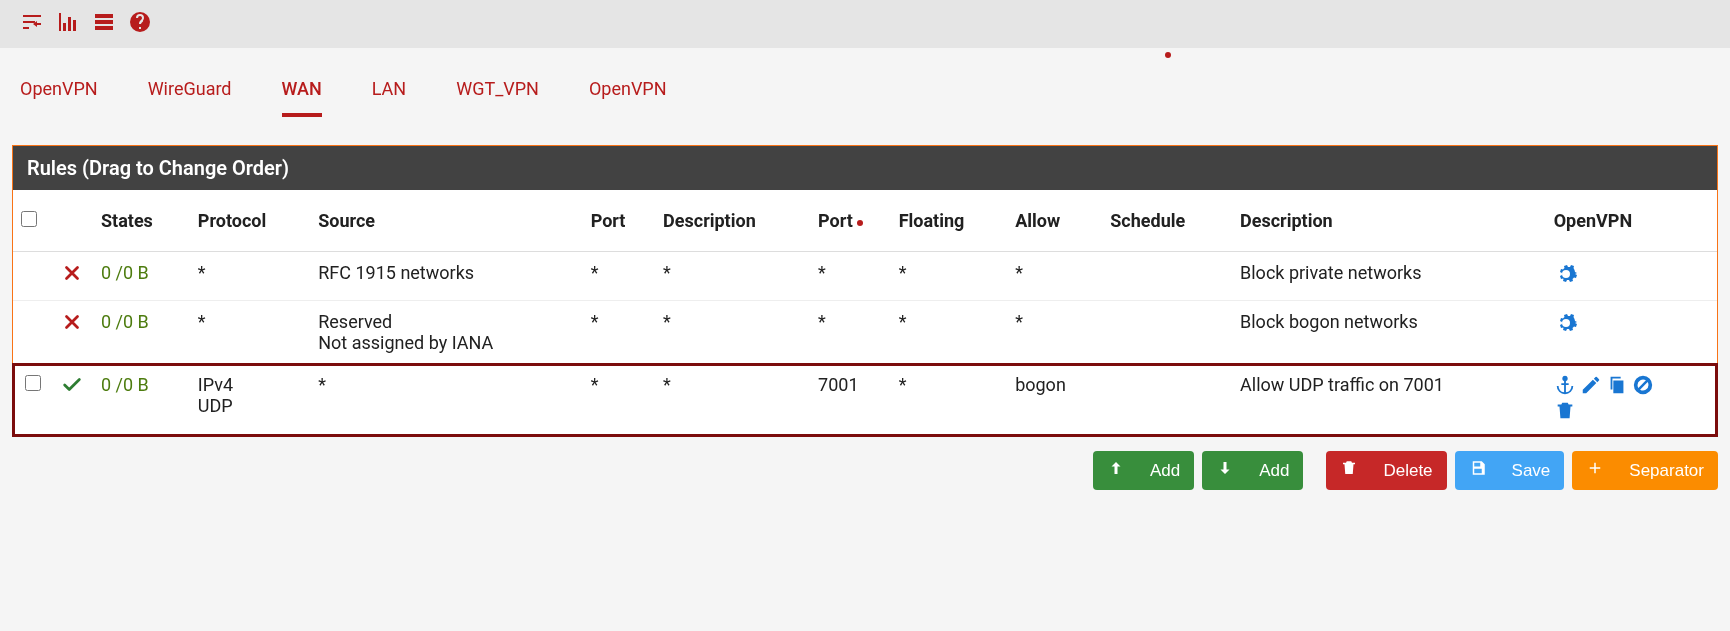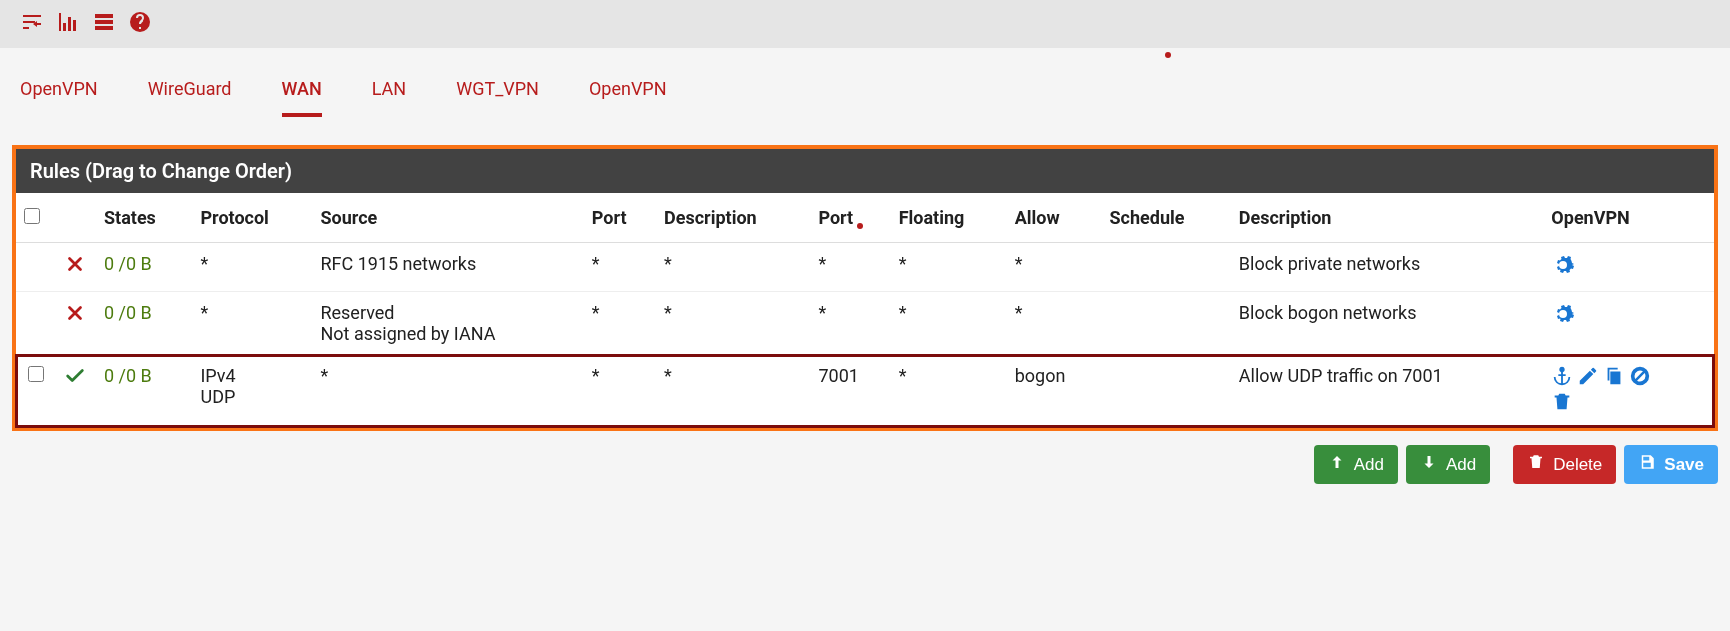--- a/index.html
+++ b/index.html
@@ -50,35 +50,35 @@
   .tabs .dot {
     position: absolute;
     top: 4px;
     left: 1165px;
     width: 6px; height: 6px;
     background: #b71c1c;
     border-radius: 50%;
   }
 
   
-  .panel { margin: 28px 12px 0 12px; border: 4px solid #f97316; background: #fff; }
+  .panel { margin: 28px 12px 0 12px; border: 1px solid #f97316; background: #fff; }
   .panel-title {
     background: #424242;
     color: #fff;
     font-size: 20px;
     font-weight: 600;
     padding: 10px 14px;
   }
 
   table.rules { width: 100%; border-collapse: collapse; }
   table.rules th {
     text-align: left;
     font-weight: 700;
     font-size: 18px;
-    padding: 14px 8px;
+    padding: 20px 8px;
     border-bottom: 1px solid #ddd;
     vertical-align: top;
   }
   table.rules td {
     padding: 10px 8px;
     font-size: 18px;
     vertical-align: top;
     border-top: 1px solid #eee;
   }
   .col-chk { width: 40px; text-align: center; }
@@ -115,32 +115,32 @@
   
   .footer-buttons {
     display: flex;
     justify-content: flex-end;
     gap: 8px;
     padding: 14px 12px;
   }
   .btn {
     display: inline-flex;
     align-items: center;
-    gap: 8px;
+    gap: 25px;
     color: #fff;
     font-size: 17px;
     padding: 8px 14px;
     border-radius: 4px;
     border: none;
     cursor: pointer;
   }
   .btn svg { width: 18px; height: 18px; fill: #fff; }
   .btn-green { background: #388e3c; }
   .btn-red   { background: #c62828; margin-left: 15px; }
-  .btn-blue  { background: #42a5f5; font-weight: bold; }
+  .btn-blue  { background: #42a5f5; }
   .btn-orange{ background: #fb8c00; }
 
   input[type=checkbox] { width: 16px; height: 16px; }
 </style>
 </head>
 <body>
 
 <div class="header-bar">
   <div class="header-icons">
     <span>
@@ -287,20 +287,26 @@
           <path d="M6 7h12l-1 13H7L6 7zm3-4h6l1 2h4v2H4V5h4l1-2z"></path>
         </svg></span>
     <span>Delete</span>
   </button>
   <button class="btn btn-blue">
     <span><svg viewBox="0 0 24 24">
           <path d="M5 3h12l4 4v14H5V3zm2 2v5h8V5H7zm0 14h10v-6H7v6z"></path>
         </svg></span>
     <span>Save</span>
   </button>
+  <button class="btn btn-orange">
+    <span><svg viewBox="0 0 24 24">
+          <path d="M11 5h2v6h6v2h-6v6h-2v-6H5v-2h6V5z"></path>
+        </svg></span>
+    <span>Separator</span>
+  </button>
 </div>
 
 <svg width="0" height="0" style="position:absolute">
   <defs>
     <g id="svg-cross">
         <path d="M18 6L6 18M6 6l12 12" stroke="currentColor" stroke-width="3" fill="none" stroke-linecap="round"></path>
       </g>
     <g id="svg-check">
         <path d="M4 12l5 5L20 6" stroke="currentColor" stroke-width="3" fill="none" stroke-linecap="round" stroke-linejoin="round"></path>
       </g>

